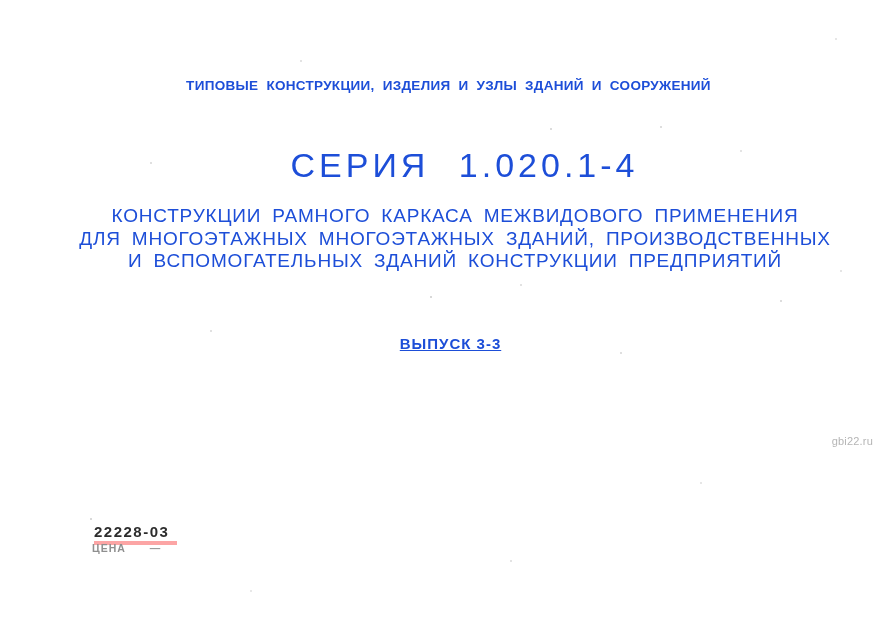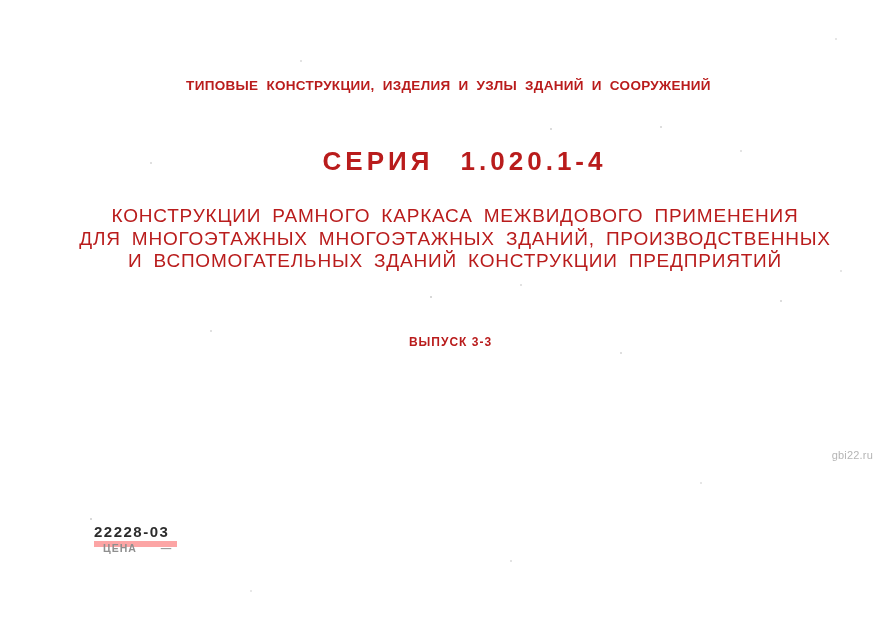--- a/index.html
+++ b/index.html
@@ -18,54 +18,55 @@
   .page {
     position: absolute;
     inset: 0;
   }
   .line {
     position: absolute;
     left: 0;
     right: 0;
     text-align: center;
     white-space: nowrap;
-    color: #b91c1c;
+    color: #1d4ed8;
   }
   .header-line {
     top: 78px;
     left: 20px;
     font-size: 13.5px;
     font-weight: 700;
     letter-spacing: 0.3px;
     word-spacing: 4px;
   }
   .series-line {
     top: 146px;
     left: 52px;
-    font-size: 26px;
-    font-weight: 700;
+    font-size: 34px;
+    font-weight: 400;
     letter-spacing: 4px;
     word-spacing: 16px;
   }
   .title-line {
     font-size: 19px;
     font-weight: 400;
     letter-spacing: 0.8px;
     word-spacing: 5px;
     padding-left: 33px;
   }
   .title-line-1 { top: 205px; }
   .title-line-2 { top: 228px; }
   .title-line-3 { top: 250px; }
   .issue-line {
     top: 335px;
     left: 24px;
-    font-size: 12px;
+    font-size: 15px;
     font-weight: 700;
     letter-spacing: 1px;
+    text-decoration: underline;
   }
   .subject-line {
     top: 372px;
     font-size: 15.5px;
     font-weight: 700;
     letter-spacing: 0.4px;
     word-spacing: 11px;
   }
   .doctype-line {
     top: 415px;
@@ -75,47 +76,46 @@
     letter-spacing: 0.6px;
     word-spacing: 5px;
   }
   .stamp-code {
     position: absolute;
     left: 94px;
     top: 523px;
     font-size: 15px;
     font-weight: 700;
     letter-spacing: 1.5px;
-    border-bottom: 6px solid #fca5a5;
+    border-bottom: 4px solid #fca5a5;
     padding: 0 8px 1px 0;
     white-space: nowrap;
   }
   .price-line {
     position: absolute;
-    left: 103px;
+    left: 92px;
     top: 542px;
     font-size: 10.5px;
     font-weight: 700;
     letter-spacing: 1px;
     color: #8f8f8f;
     white-space: nowrap;
   }
   .price-value {
     margin-left: 24px;
     color: #9a9a9a;
   }
   .watermark {
     position: absolute;
     right: 4px;
     top: 435px;
     font-size: 11px;
     font-weight: 400;
     color: #b5b5b5;
     letter-spacing: 0.2px;
-    margin-top: 14px;
   }
   
   .scan-noise {
     position: absolute;
     left: 0;
     top: 0;
     width: 2px;
     height: 2px;
     background: transparent;
     box-shadow:

